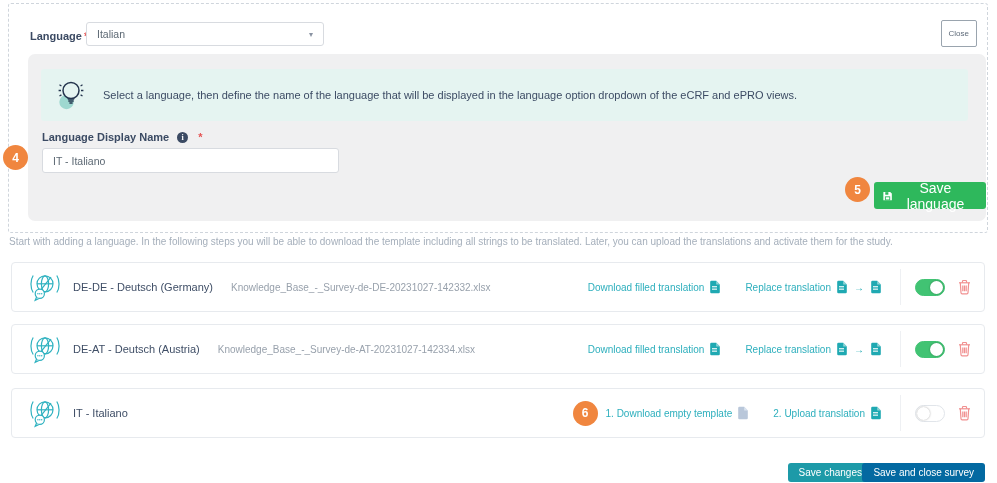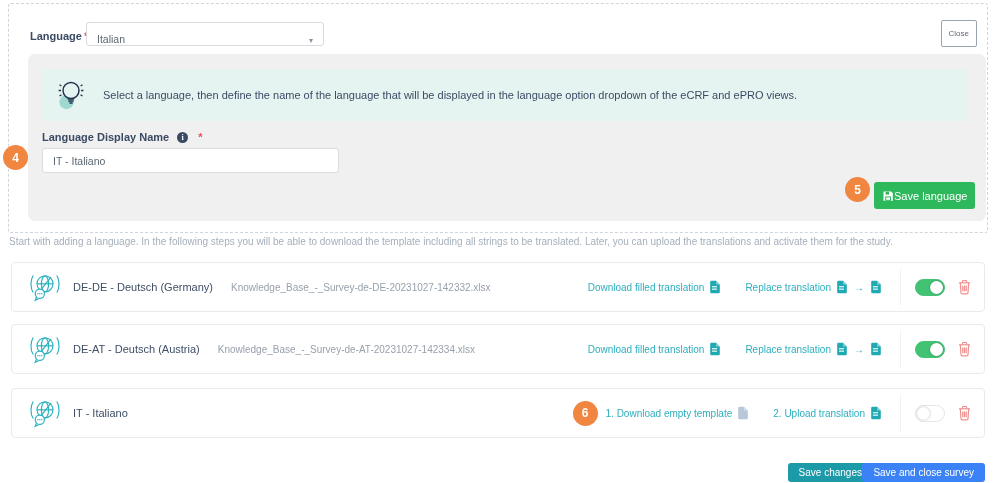--- a/index.html
+++ b/index.html
@@ -5,21 +5,21 @@
   html,body{margin:0;padding:0;background:#fff;}
   .stage{position:relative;width:997px;height:483px;background:#fff;
          font-family:"Liberation Sans",sans-serif;color:#3f4e66;overflow:hidden;}
 
   
   .dashed-box{position:absolute;left:8px;top:3px;width:978px;height:228px;
               border:1px dashed #cfd5dc;border-radius:3px;}
   .field-label{position:absolute;left:21px;top:26px;font-size:11px;font-weight:bold;color:#3b4a63;}
   .req{color:#e55353;margin-left:2px;font-weight:bold;}
   .select{position:absolute;left:77px;top:18px;width:238px;height:24px;background:#fff;
-          border:1px solid #d8dbe0;border-radius:3px;display:flex;align-items:flex-end;
+          border:1px solid #d8dbe0;border-radius:3px;display:flex;align-items:center;
           padding:0 10px;box-sizing:border-box;cursor:pointer;}
   .select-value{font-size:10.5px;color:#5c6873;flex:1;}
   .caret{font-size:8px;color:#8a93a2;}
   .close-btn{position:absolute;right:10px;top:16px;background:#fff;border:1px solid #9aa4ae;
              border-radius:2px;font-size:8px;color:#5f6b7a;padding:8px 7px;cursor:pointer;
              font-family:"Liberation Sans",sans-serif;}
 
   .gray-panel{position:absolute;left:19px;top:50px;width:958px;height:167px;
               background:#f0f0f1;border-radius:7px;}
   .info-box{position:absolute;left:13px;top:15px;width:927px;height:52px;background:#e5f4f1;
@@ -27,21 +27,21 @@
   .info-text{font-size:11px;color:#3c4b64;margin-left:16px;}
   .label-row{position:absolute;left:14px;top:77px;font-size:11px;font-weight:bold;color:#3b4a63;
              display:flex;align-items:center;gap:8px;}
   .info-dot{display:inline-flex;align-items:center;justify-content:center;width:11px;height:11px;
             border-radius:50%;background:#3b4a63;color:#fff;font-size:8px;font-weight:bold;
             font-family:"Liberation Serif",serif;cursor:pointer;}
   .text-input{position:absolute;left:14px;top:94px;width:297px;height:25px;border:1px solid #d8dbe0;
               border-radius:3px;font-size:10.5px;color:#5c6873;padding:0 10px;box-sizing:border-box;
               font-family:"Liberation Sans",sans-serif;outline:none;background:#fff;}
   .save-lang-btn{position:absolute;left:846px;top:128px;height:27px;background:#2eb85c;border:none;
-                 border-radius:3px;color:#fff;font-size:11px;display:inline-flex;align-items:center;
+                 border-radius:3px;color:#fff;font-size:14px;display:inline-flex;align-items:center;
                  gap:0;padding:0 8px;cursor:pointer;font-family:"Liberation Sans",sans-serif;}
   .badge{position:absolute;width:25px;height:25px;border-radius:50%;background:#f0863f;color:#fff;
          font-size:12px;font-weight:bold;display:flex;align-items:center;justify-content:center;z-index:5;}
   .badge-4{left:3px;top:145px;}
   .badge-5{left:845px;top:177px;}
 
   
   .desc{position:absolute;left:9px;top:236px;margin:0;font-size:10px;color:#a5afbb;width:970px;}
 
   
@@ -63,21 +63,21 @@
                 background:#fff;box-shadow:0 0 2px rgba(0,0,0,.35);}
   .toggle.on{background:#41c373;border-color:#41c373;}
   .toggle.on .knob{left:auto;right:1px;}
   .trash{cursor:pointer;flex:none;}
   .row-badge{position:static;flex:none;}
 
   
   .footer-btn{position:absolute;top:463px;height:19px;border:none;border-radius:3px;color:#fff;
               font-size:10px;padding:0 11px;cursor:pointer;font-family:"Liberation Sans",sans-serif;}
   .btn-save-changes{right:124px;background:#1d9aa8;}
-  .btn-save-close{right:12px;background:#3b82f6;}
+  .btn-save-close{right:12px;background:#0369a1;}
 </style>
 </head>
 <body>
 
 <div class="stage">
 
   <div class="dashed-box">
     <div class="field-label">
       <span>Language</span><span class="req">*</span>
     </div>

